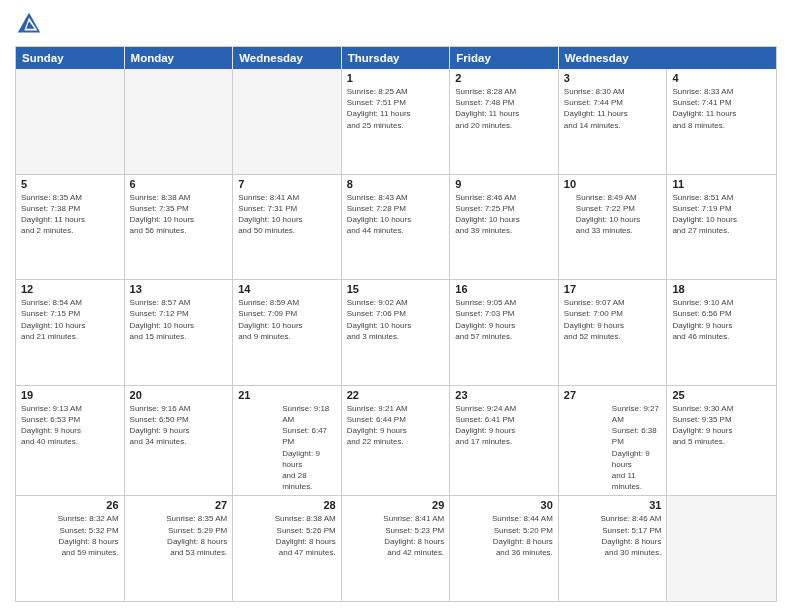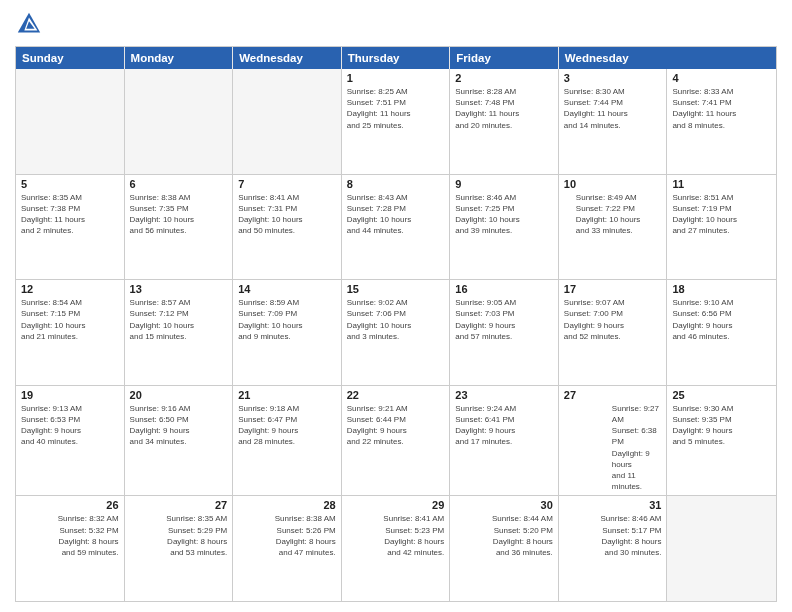--- a/index.html
+++ b/index.html
@@ -285,21 +285,21 @@
           </div>
           <div class="cal-cell">
             <div class="cell-day">20</div>
             <div class="cell-info" style="white-space: pre-line;">Sunrise: 9:16 AM
 Sunset: 6:50 PM
 Daylight: 9 hours
 and 34 minutes.</div>
           </div>
           <div class="cal-cell">
             <div class="cell-day">21</div>
-            <div class="cell-info" style="white-space: pre-line;">Sunrise: 9:18 AM
+            <div class="cell-info" style="white-space: pre-line; margin-left: 44px;">Sunrise: 9:18 AM
 Sunset: 6:47 PM
 Daylight: 9 hours
 and 28 minutes.</div>
           </div>
           <div class="cal-cell">
             <div class="cell-day">22</div>
             <div class="cell-info" style="white-space: pre-line;">Sunrise: 9:21 AM
 Sunset: 6:44 PM
 Daylight: 9 hours
 and 22 minutes.</div>

